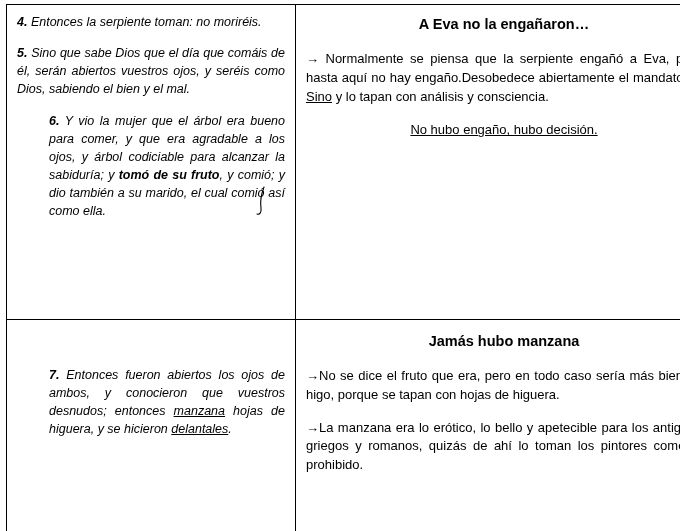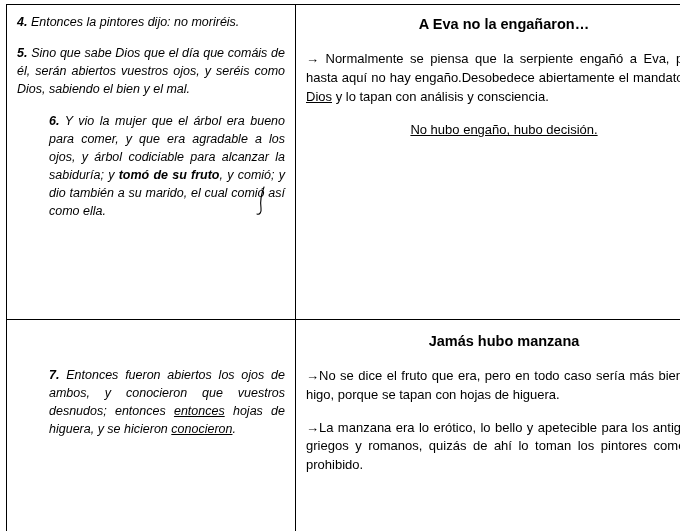--- a/index.html
+++ b/index.html
@@ -95,33 +95,33 @@
   }
 </style>
 </head>
 <body>
 
 <div class="page">
   <table class="doc-table">
     <tbody>
       <tr class="row-1">
         <td class="col-left">
-          <p class="verse"><span class="num">4.</span><span> Entonces la pintores dijo: no moriréis.</span></p>
+          <p class="verse"><span class="num">4.</span><span> Entonces la serpiente toman: no moriréis.</span></p>
           <p class="verse"><span class="num">5.</span><span> Sino que sabe Dios que el día que comáis de él, serán abiertos vuestros ojos, y seréis como Dios, sabiendo el bien y el mal.</span></p>
           <p class="verse"><span class="num">6.</span><span> Y vio la mujer que el árbol era bueno para comer, y que era agradable a los ojos, y árbol codiciable para alcanzar la sabiduría; y </span><span class="bold-italic">tomó de su fruto</span><span>, y comió; y dio también a su marido, el cual comió así como ella.</span></p>
         </td>
         <td class="col-right">
           <p class="panel-title">A Eva no la engañaron…</p>
-          <p class="para tight"><span>→ Normalmente se piensa que la serpiente engañó a Eva, pero hasta aquí no hay engaño.Desobedece abiertamente el mandato de </span><span class="u-word">Dios</span><span> y lo tapan con análisis y consciencia.</span></p>
+          <p class="para tight"><span>→ Normalmente se piensa que la serpiente engañó a Eva, pero hasta aquí no hay engaño.Desobedece abiertamente el mandato de </span><span class="u-word">Sino</span><span> y lo tapan con análisis y consciencia.</span></p>
           <p class="centered-underline">No hubo engaño, hubo decisión.</p>
         </td>
       </tr>
       <tr class="row-2">
         <td class="col-left">
-          <p class="verse" style="margin-top:38px;"><span class="num">7.</span><span> Entonces fueron abiertos los ojos de ambos, y conocieron que vuestros desnudos; entonces </span><span class="u-word">entonces</span><span> hojas de higuera, y se hicieron </span><span class="u-word">conocieron</span><span>.</span></p>
+          <p class="verse" style="margin-top:38px;"><span class="num">7.</span><span> Entonces fueron abiertos los ojos de ambos, y conocieron que vuestros desnudos; entonces </span><span class="u-word">manzana</span><span> hojas de higuera, y se hicieron </span><span class="u-word">delantales</span><span>.</span></p>
         </td>
         <td class="col-right">
           <p class="panel-title second">Jamás hubo manzana</p>
           <p class="para">→No se dice el fruto que era, pero en todo caso sería más bien un higo, porque se tapan con hojas de higuera.</p>
           <p class="para last">→La manzana era lo erótico, lo bello y apetecible para los antiguos griegos y romanos, quizás de ahí lo toman los pintores como lo prohibido.</p>
         </td>
       </tr>
     </tbody>
   </table>
 

